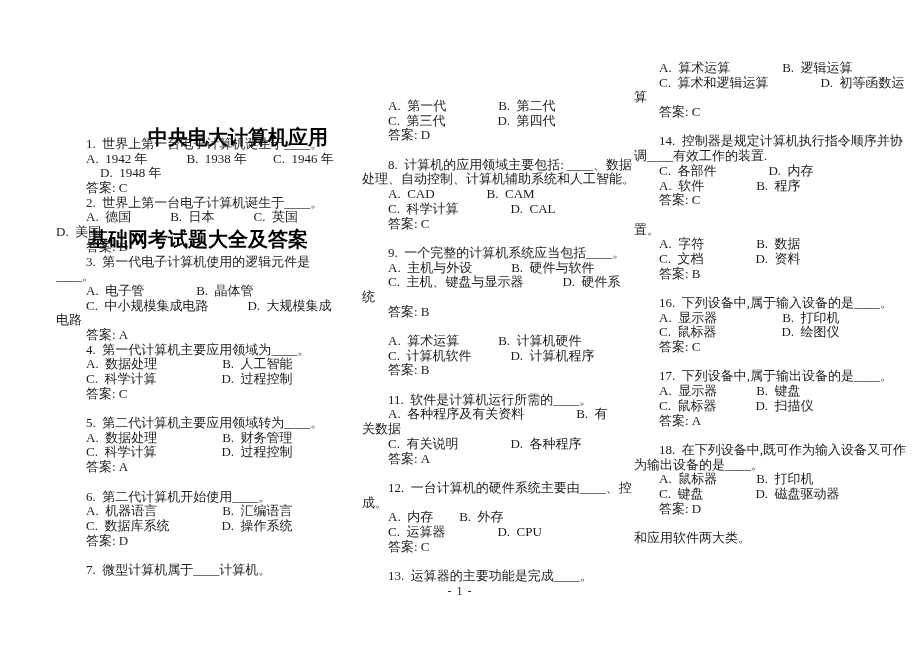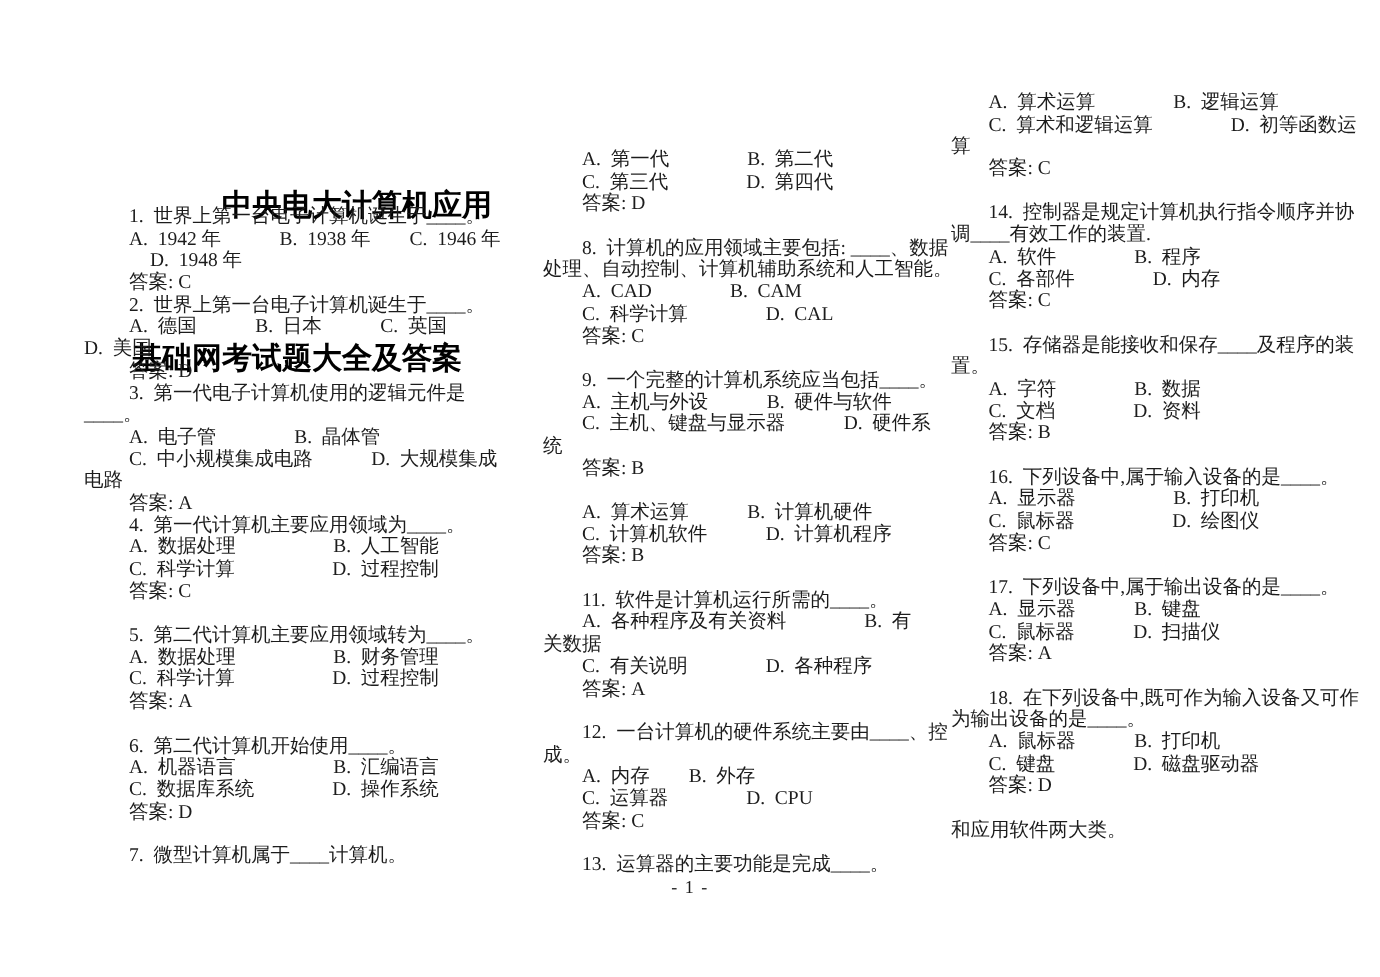--- a/index.html
+++ b/index.html
@@ -131,25 +131,24 @@
       <div class="line i1">13.  运算器的主要功能是完成____。</div>
     </div>
   <div class="col col-3" id="col-2">
       <div class="line i1">A.  算术运算　　　　B.  逻辑运算</div>
       <div class="line i1">C.  算术和逻辑运算　　　　D.  初等函数运</div>
       <div class="line i0">算</div>
       <div class="line i1">答案: C</div>
       <div class="line i0">&nbsp;</div>
       <div class="line i1">14.  控制器是规定计算机执行指令顺序并协</div>
       <div class="line i0">调____有效工作的装置.</div>
+      <div class="line i1">C.  各部件　　　　D.  内存</div>
       <div class="line i1">A.  软件　　　　B.  程序</div>
-      <div class="line i1">C.  各部件　　　　D.  内存</div>
       <div class="line i1">答案: C</div>
       <div class="line i0">&nbsp;</div>
-      <div class="line i1">15.  存储器是能接收和保存____及程序的装</div>
       <div class="line i0">置。</div>
       <div class="line i1">A.  字符　　　　B.  数据</div>
       <div class="line i1">C.  文档　　　　D.  资料</div>
       <div class="line i1">答案: B</div>
       <div class="line i0">&nbsp;</div>
       <div class="line i1">16.  下列设备中,属于输入设备的是____。</div>
       <div class="line i1">A.  显示器　　　　　B.  打印机</div>
       <div class="line i1">C.  鼠标器　　　　　D.  绘图仪</div>
       <div class="line i1">答案: C</div>
       <div class="line i0">&nbsp;</div>

